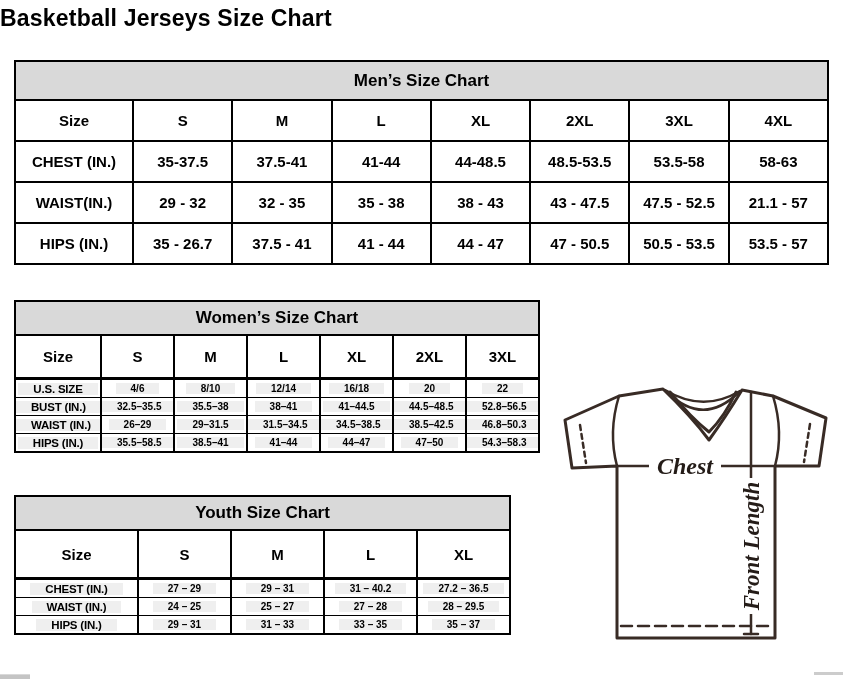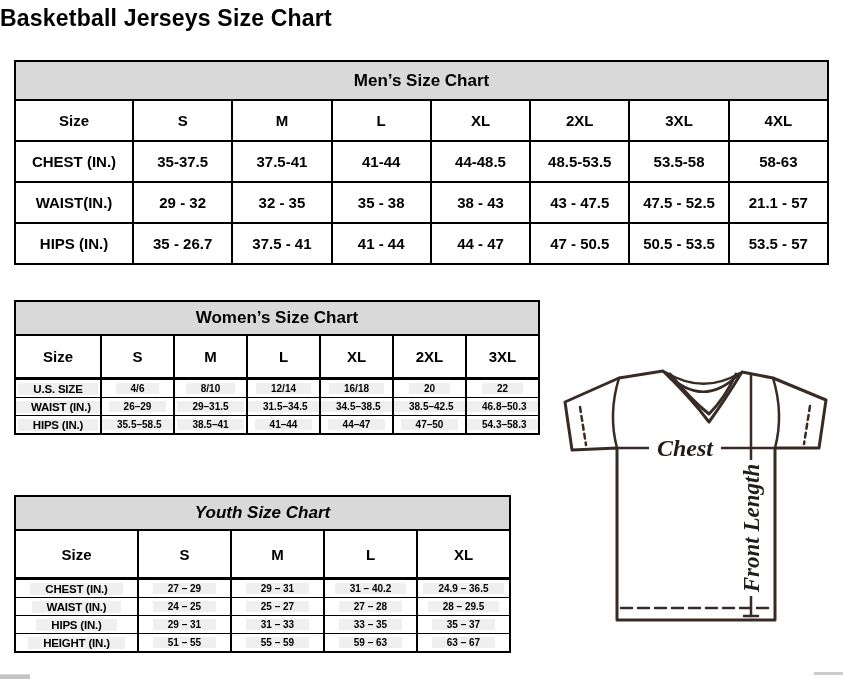--- a/index.html
+++ b/index.html
@@ -26,25 +26,25 @@
   .soft tr.cols th { border-bottom-width:3px; font-size:15px; }
   .soft tr.data td { border-width:1px 2px; height:17px; font-size:10px; }
   .soft tr.data td.lab { font-size:11.5px; letter-spacing:-0.2px; }
   .soft tr.data span.v { background:#efefef; padding:0 15px; }
 
   .womens { left:14px; top:300px; width:526px;border-radius:25px; }
   .womens tr.band th { height:32px; }
   .womens tr.cols th { height:41px; }
 
   .youth { left:14px; top:495px; width:497px; }
-  .youth tr.band th { height:32px;font-style:italic; }
+  .youth tr.band th { height:32px; }
   .youth tr.cols th { height:46px; }
 
   
-  .jersey { position:absolute; left:555px; top:362px; width:282px; height:292px; }
+  .jersey { position:absolute; left:555px; top:380px; width:282px; height:292px; }
   .jersey svg { display:block; }
   .mtext { font-family:"Liberation Serif", serif; font-style:italic; font-weight:bold;
            fill:#241c18; }
 
   
   .frag { position:absolute; background:#c4c4c4; }
   .frag-left  { left:0;  top:674px; width:30px; height:5px; border-top:1px solid #d9d9d9; }
   .frag-right { left:814px; top:672px; width:29px; height:3px; background:#cccccc; }
 </style>
 </head>
@@ -136,20 +136,29 @@
       <tr class="data">
         <td class="lab"><span class="v">U.S. SIZE</span></td>
         <td><span class="v">4/6</span></td>
         <td><span class="v">8/10</span></td>
         <td><span class="v">12/14</span></td>
         <td><span class="v">16/18</span></td>
         <td><span class="v">20</span></td>
         <td><span class="v">22</span></td>
       </tr>
       <tr class="data">
+        <td class="lab"><span class="v">BUST (IN.)</span></td>
+        <td><span class="v">32.5–35.5</span></td>
+        <td><span class="v">35.5–38</span></td>
+        <td><span class="v">38–41</span></td>
+        <td><span class="v">41–44.5</span></td>
+        <td><span class="v">44.5–48.5</span></td>
+        <td><span class="v">52.8–56.5</span></td>
+      </tr>
+      <tr class="data">
         <td class="lab"><span class="v">WAIST (IN.)</span></td>
         <td><span class="v">26–29</span></td>
         <td><span class="v">29–31.5</span></td>
         <td><span class="v">31.5–34.5</span></td>
         <td><span class="v">34.5–38.5</span></td>
         <td><span class="v">38.5–42.5</span></td>
         <td><span class="v">46.8–50.3</span></td>
       </tr>
       <tr class="data">
         <td class="lab"><span class="v">HIPS (IN.)</span></td>
@@ -180,42 +189,35 @@
         <th>S</th>
         <th>M</th>
         <th>L</th>
         <th>XL</th>
       </tr>
       <tr class="data">
         <td class="lab"><span class="v">CHEST (IN.)</span></td>
         <td><span class="v">27 – 29</span></td>
         <td><span class="v">29 – 31</span></td>
         <td><span class="v">31 – 40.2</span></td>
-        <td><span class="v">24.9 – 36.5</span></td>
+        <td><span class="v">27.2 – 36.5</span></td>
       </tr>
       <tr class="data">
         <td class="lab"><span class="v">WAIST (IN.)</span></td>
         <td><span class="v">24 – 25</span></td>
         <td><span class="v">25 – 27</span></td>
         <td><span class="v">27 – 28</span></td>
         <td><span class="v">28 – 29.5</span></td>
       </tr>
       <tr class="data">
         <td class="lab"><span class="v">HIPS (IN.)</span></td>
         <td><span class="v">29 – 31</span></td>
         <td><span class="v">31 – 33</span></td>
         <td><span class="v">33 – 35</span></td>
         <td><span class="v">35 – 37</span></td>
-      </tr>
-      <tr class="data">
-        <td class="lab"><span class="v">HEIGHT (IN.)</span></td>
-        <td><span class="v">51 – 55</span></td>
-        <td><span class="v">55 – 59</span></td>
-        <td><span class="v">59 – 63</span></td>
-        <td><span class="v">63 – 67</span></td>
       </tr>
     </tbody>
   </table>
 
 <div class="jersey">
   <svg viewBox="0 0 282 292" width="282" height="292">
     <g fill="none" stroke="#382b25" stroke-width="3" stroke-linejoin="round" stroke-linecap="round">
 
       <path fill="#ffffff" d="M108,9 L64,16 L10,40 L17,88 L62,86 L62,258 L220,258 L220,86 L264,86 L271,38 L218,16 L187,10
                Q170,38 154,60 Q136,36 108,9 Z"></path>

